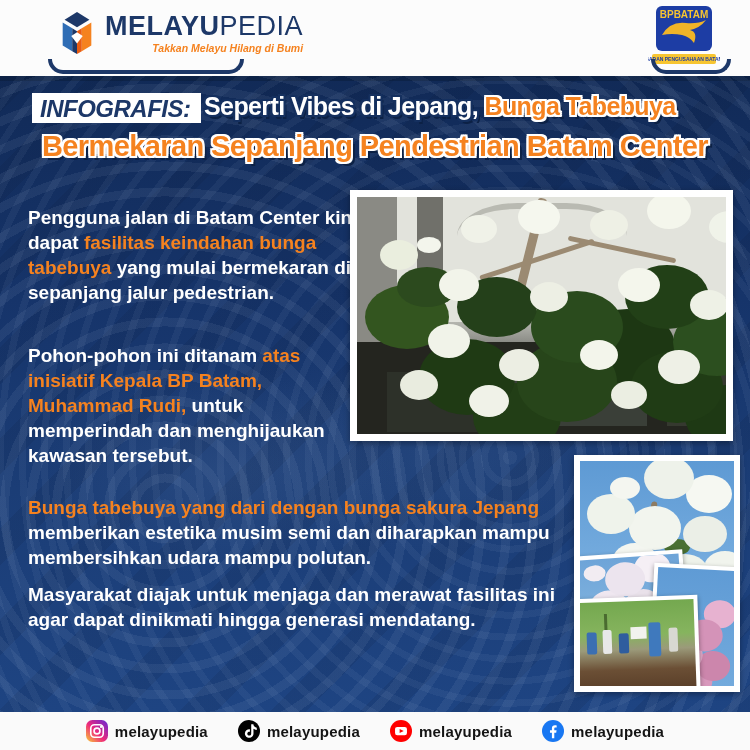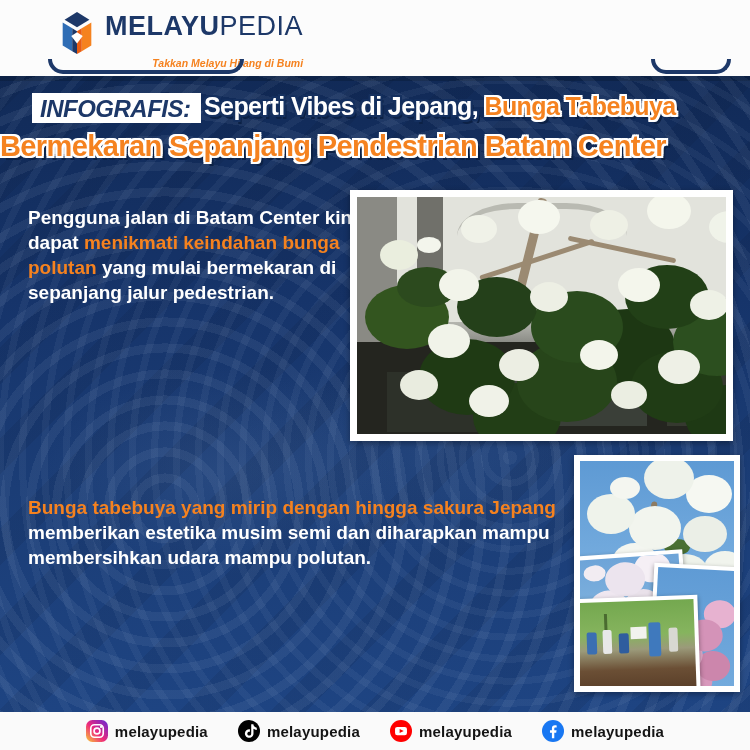--- a/index.html
+++ b/index.html
@@ -7,21 +7,21 @@
     position:relative;width:750px;height:750px;overflow:hidden;
     font-family:"Liberation Sans",sans-serif;background:#4d7c0f;
   }
   
   .header{position:absolute;left:0;top:0;width:750px;height:76px;background:#fcfcfc;}
   .logo-mp{position:absolute;left:56px;top:11px;display:flex;align-items:flex-start;gap:7px;}
   .brand-block{display:flex;flex-direction:column;align-items:flex-end;}
   .brand-line{font-size:27px;letter-spacing:.5px;color:#1d3868;line-height:30px;white-space:nowrap;}
   .brand-bold{font-weight:800;}
   .brand-light{font-weight:400;}
-  .tagline{color:#f5821f;font-style:italic;font-weight:700;font-size:10.5px;margin-top:16px;}
+  .tagline{color:#f5821f;font-style:italic;font-weight:700;font-size:10.5px;margin-top:1px;}
   .bracket{position:absolute;border:4px solid #1d3868;border-top:none;border-radius:0 0 18px 18px;height:11px;background:transparent;}
   .bracket-left{left:48px;top:59px;width:188px;}
   .bracket-right{left:651px;top:59px;width:72px;}
   .logo-bp{position:absolute;left:648px;top:5px;width:72px;}
   
   .main{
     position:absolute;left:0;top:76px;width:750px;height:636px;
     background:linear-gradient(180deg,#112a57 0%,#16346a 35%,#1b3d76 65%,#1e4482 100%);
   }
   .main-topline{position:absolute;left:0;top:0;width:750px;height:5px;background:#0d2348;}
@@ -33,21 +33,21 @@
       radial-gradient(260px 150px at 30% 62%, rgba(120,150,195,.14), transparent 70%),
       radial-gradient(300px 160px at 60% 58%, rgba(110,145,190,.12), transparent 70%);
   }
   
   .badge{
     position:absolute;left:32px;top:17px;background:#fff;color:#1d3868;
     font-weight:800;font-style:italic;font-size:24px;line-height:24px;
     padding:4px 10px 2px 8px;letter-spacing:-.5px;
   }
   .title1{position:absolute;left:204px;top:16px;font-weight:800;font-size:25px;letter-spacing:-.6px;white-space:nowrap;}
-  .title2{position:absolute;left:0;top:54px;width:632px;text-align:center;font-weight:800;font-size:29px;letter-spacing:-.6px;white-space:nowrap;}
+  .title2{position:absolute;left:0;top:54px;width:750px;text-align:center;font-weight:800;font-size:29px;letter-spacing:-.6px;white-space:nowrap;}
   .t-white{
     color:#fff;
     text-shadow:-2px -2px 0 #15305f,2px -2px 0 #15305f,-2px 2px 0 #15305f,2px 2px 0 #15305f,
       -2px 0 0 #15305f,2px 0 0 #15305f,0 -2px 0 #15305f,0 2px 0 #15305f,3px 4px 0 #0c2145;
   }
   .t-orange{
     color:#f5821f;
     text-shadow:-2px -2px 0 #fff,2px -2px 0 #fff,-2px 2px 0 #fff,2px 2px 0 #fff,
       -2px 0 0 #fff,2px 0 0 #fff,0 -2px 0 #fff,0 2px 0 #fff,4px 4px 0 #0c2145;
   }
@@ -140,36 +140,47 @@
           <polygon points="22,22 28,26 22,34 16,26" fill="#fff"></polygon>
         </svg>
       </span>
       <span class="brand-block">
         <span class="brand-line"><span class="brand-bold">MELAYU</span><span class="brand-light">PEDIA</span></span>
         <span class="tagline">Takkan Melayu Hilang di Bumi</span>
       </span>
     </div>
     <div class="bracket bracket-left"></div>
 
+    <div class="logo-bp">
+      <svg width="72" height="64" viewBox="0 0 72 64">
+        <rect x="8" y="1" width="56" height="45" rx="6" fill="#1d3da4"></rect>
+        <text x="36" y="13" text-anchor="middle" font-family="Liberation Sans, sans-serif" font-size="10" font-weight="bold" fill="#f7c531">BPBATAM</text>
+        <path d="M14 30 Q22 16 38 18 Q50 19 58 15 Q52 23 42 25 Q50 27 46 38 Q42 32 34 30 Q24 28 14 30 Z" fill="#f0b428"></path>
+        <rect x="4" y="49" width="64" height="10" rx="2" fill="#f7c531"></rect>
+        <text x="36" y="56" text-anchor="middle" font-family="Liberation Sans, sans-serif" font-size="5" font-weight="bold" fill="#1d3da4">BADAN PENGUSAHAAN BATAM</text>
+      </svg>
+    </div>
     <div class="bracket bracket-right"></div>
   </div>
 
   <div class="main">
     <div class="main-topline"></div>
     <div class="texture"></div>
 
     <div class="badge">INFOGRAFIS:</div>
     <div class="title1"><span class="t-white">Seperti Vibes di Jepang,</span><span class="t-orange"> Bunga Tabebuya</span></div>
     <div class="title2 t-orange">Bermekaran Sepanjang Pendestrian Batam Center</div>
 
-    <p class="para p1"><span>Pengguna jalan di Batam Center kini dapat </span><span class="seg-orange">menikmati keindahan bunga polutan</span><span> yang mulai bermekaran di sepanjang jalur pedestrian.</span></p>
-
-
-    <p class="para p3"><span class="seg-orange">Bunga tabebuya yang mirip dengan hingga sakura Jepang</span><span> memberikan estetika musim semi dan diharapkan mampu membersihkan udara mampu polutan.</span></p>
-
+    <p class="para p1"><span>Pengguna jalan di Batam Center kini dapat </span><span class="seg-orange">fasilitas keindahan bunga tabebuya</span><span> yang mulai bermekaran di sepanjang jalur pedestrian.</span></p>
+
+    <p class="para p2"><span>Pohon-pohon ini ditanam </span><span class="seg-orange">atas inisiatif Kepala BP Batam, Muhammad Rudi,</span><span> untuk memperindah dan menghijaukan kawasan tersebut.</span></p>
+
+    <p class="para p3"><span class="seg-orange">Bunga tabebuya yang dari dengan bunga sakura Jepang</span><span> memberikan estetika musim semi dan diharapkan mampu membersihkan udara mampu polutan.</span></p>
+
+    <p class="para p4"><span>Masyarakat diajak untuk menjaga dan merawat fasilitas ini agar dapat dinikmati hingga generasi mendatang.</span></p>
 
 
     <div class="photo-main">
       <div class="photo-main-inner">
         <div class="sky-patch"></div>
         <div class="building"></div>
         <div class="building-curve"></div>
         <div class="column col2"></div>
         <div class="column col1"></div>
         <div class="storefront"></div>

